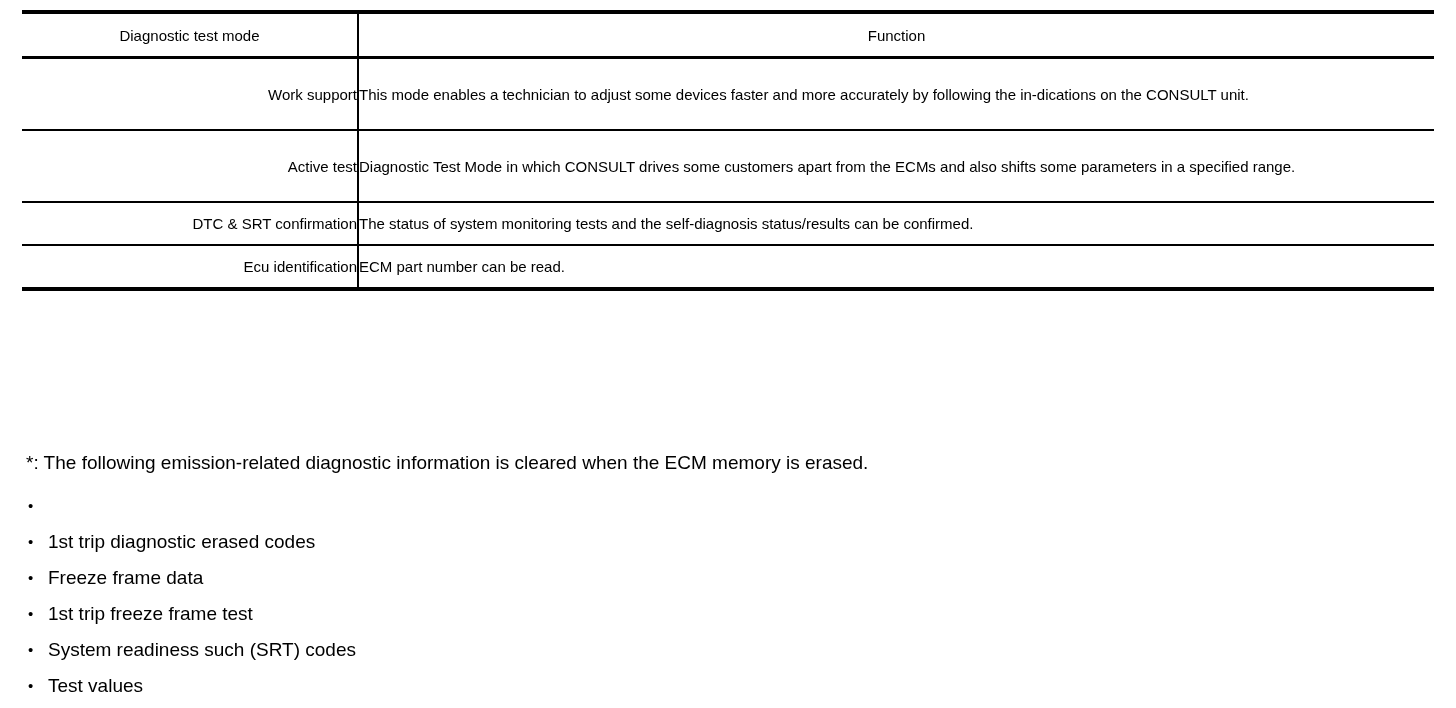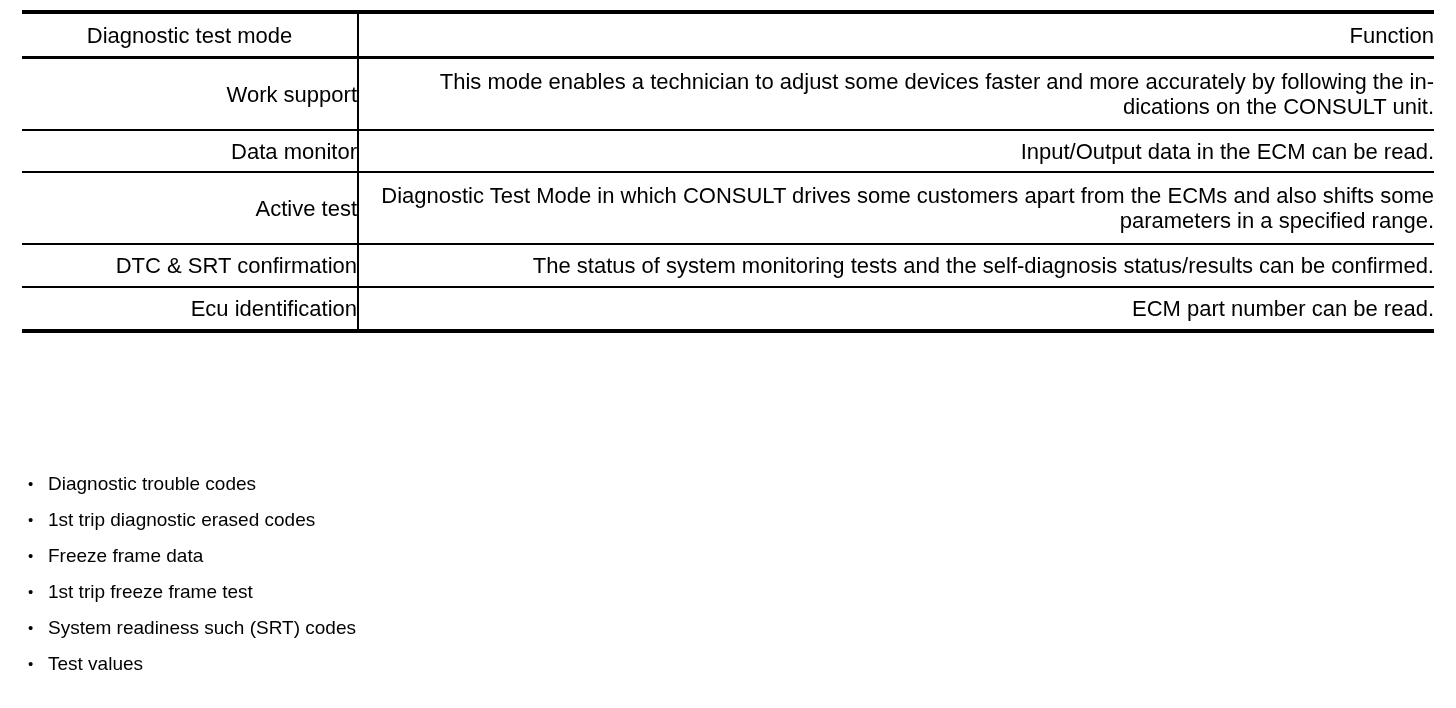--- a/index.html
+++ b/index.html
@@ -31,41 +31,41 @@
     border-collapse: collapse;
     table-layout: fixed;
   }
   .diag-table col.c-mode { width: 336px; }
   .diag-table col.c-func { width: 1076px; }
 
   .diag-table td, .diag-table th {
     padding: 0;
     vertical-align: middle;
     font-weight: normal;
-    font-size: 22px;
+    font-size: 15px;
     line-height: 25px;
     color: #000;
   }
 
   
   .rule-top      { border-top: 4px solid #000; }
   .rule-heavy-b  { border-bottom: 4px solid #000; }
   .rule-mid-b    { border-bottom: 3px solid #000; }
   .rule-thin-b   { border-bottom: 2px solid #000; }
 
   
   .cell-func {
     border-left: 2px solid #000;
     padding-left: 14px;
     padding-right: 8px;
-    text-align: right;
+    text-align: left;
   }
   .cell-func-head {
     border-left: 2px solid #000;
-    text-align: right;
+    text-align: center;
   }
   .cell-mode {
     padding-left: 28px;
     padding-right: 8px;
     text-align: right;
   }
   .cell-mode-head {
     text-align: center;
   }
 
@@ -140,28 +140,20 @@
       <tr class="row-1 rule-thin-b">
         <td class="cell-mode">
           <span class="cell-text">Work support</span>
         </td>
         <td class="cell-func">
           <span class="cell-text">This mode enables a technician to adjust some devices faster and more accurately by following the in-dications on the CONSULT unit.</span>
         </td>
       </tr>
 
 
-      <tr class="row-3 rule-thin-b">
-        <td class="cell-mode">
-          <span class="cell-text">Data monitor</span>
-        </td>
-        <td class="cell-func">
-          <span class="cell-text">Input/Output data in the ECM can be read.</span>
-        </td>
-      </tr>
 
       <tr class="row-4 rule-thin-b">
         <td class="cell-mode">
           <span class="cell-text">Active test</span>
         </td>
         <td class="cell-func">
           <span class="cell-text">Diagnostic Test Mode in which CONSULT drives some customers apart from the ECMs and also shifts some parameters in a specified range.</span>
         </td>
       </tr>
 
@@ -181,24 +173,24 @@
         </td>
         <td class="cell-func">
           <span class="cell-text">ECM part number can be read.</span>
         </td>
       </tr>
 
     </tbody>
   </table>
 
   <div class="notes">
+    <p class="footnote">*: The following emission-related diagnostic information is cleared when the ECM memory is erased.</p>
     <ul class="bullet-list">
       <li>
         <span class="bullet-glyph">•</span>
-        <span>Diagnostic trouble codes</span>
       </li>
       <li>
         <span class="bullet-glyph">•</span>
         <span>1st trip diagnostic erased codes</span>
       </li>
       <li>
         <span class="bullet-glyph">•</span>
         <span>Freeze frame data</span>
       </li>
       <li>

